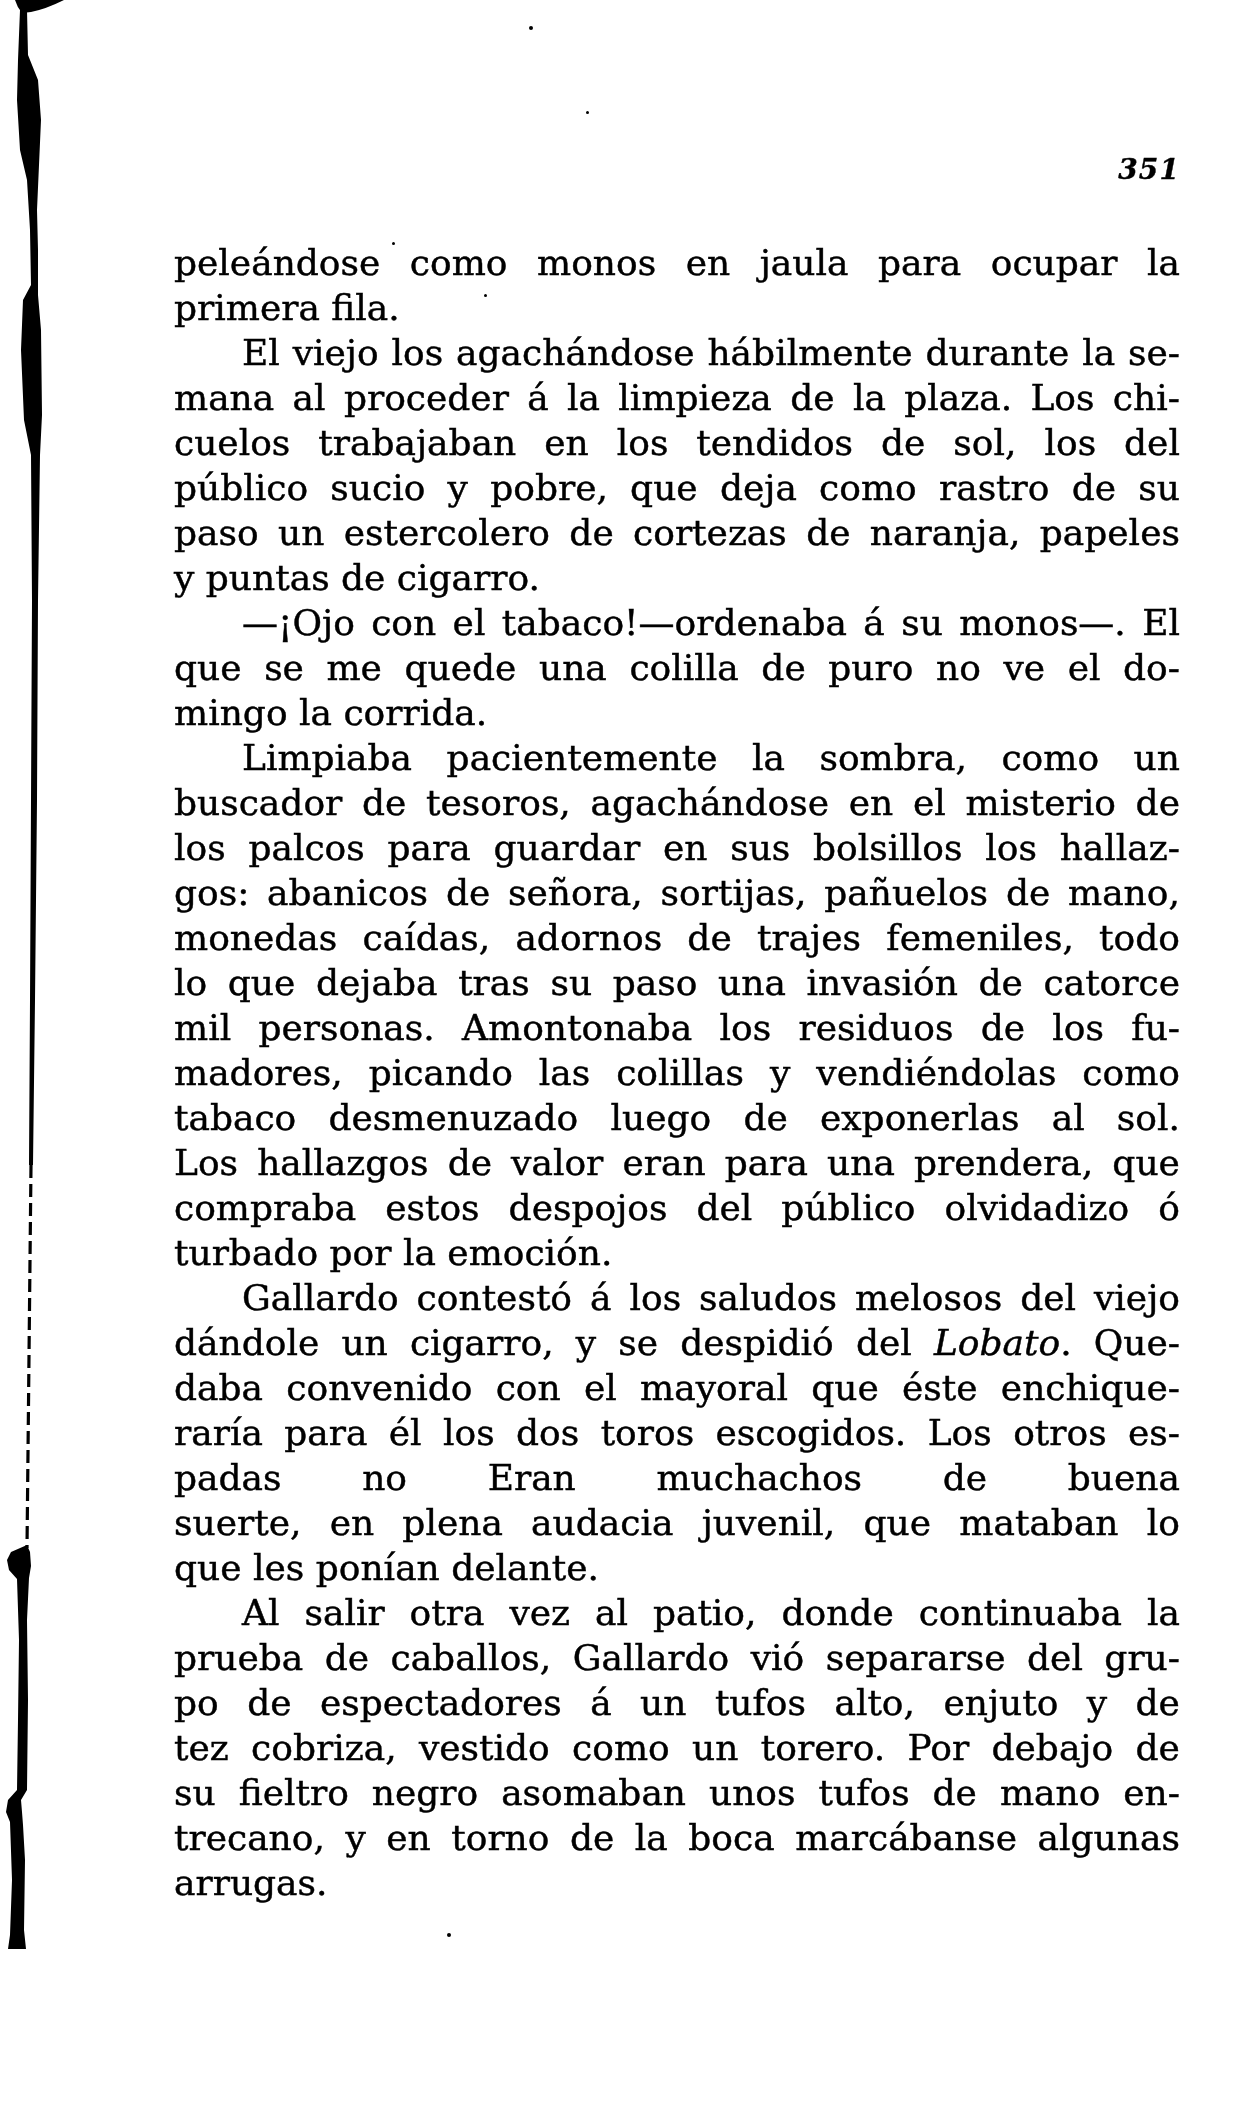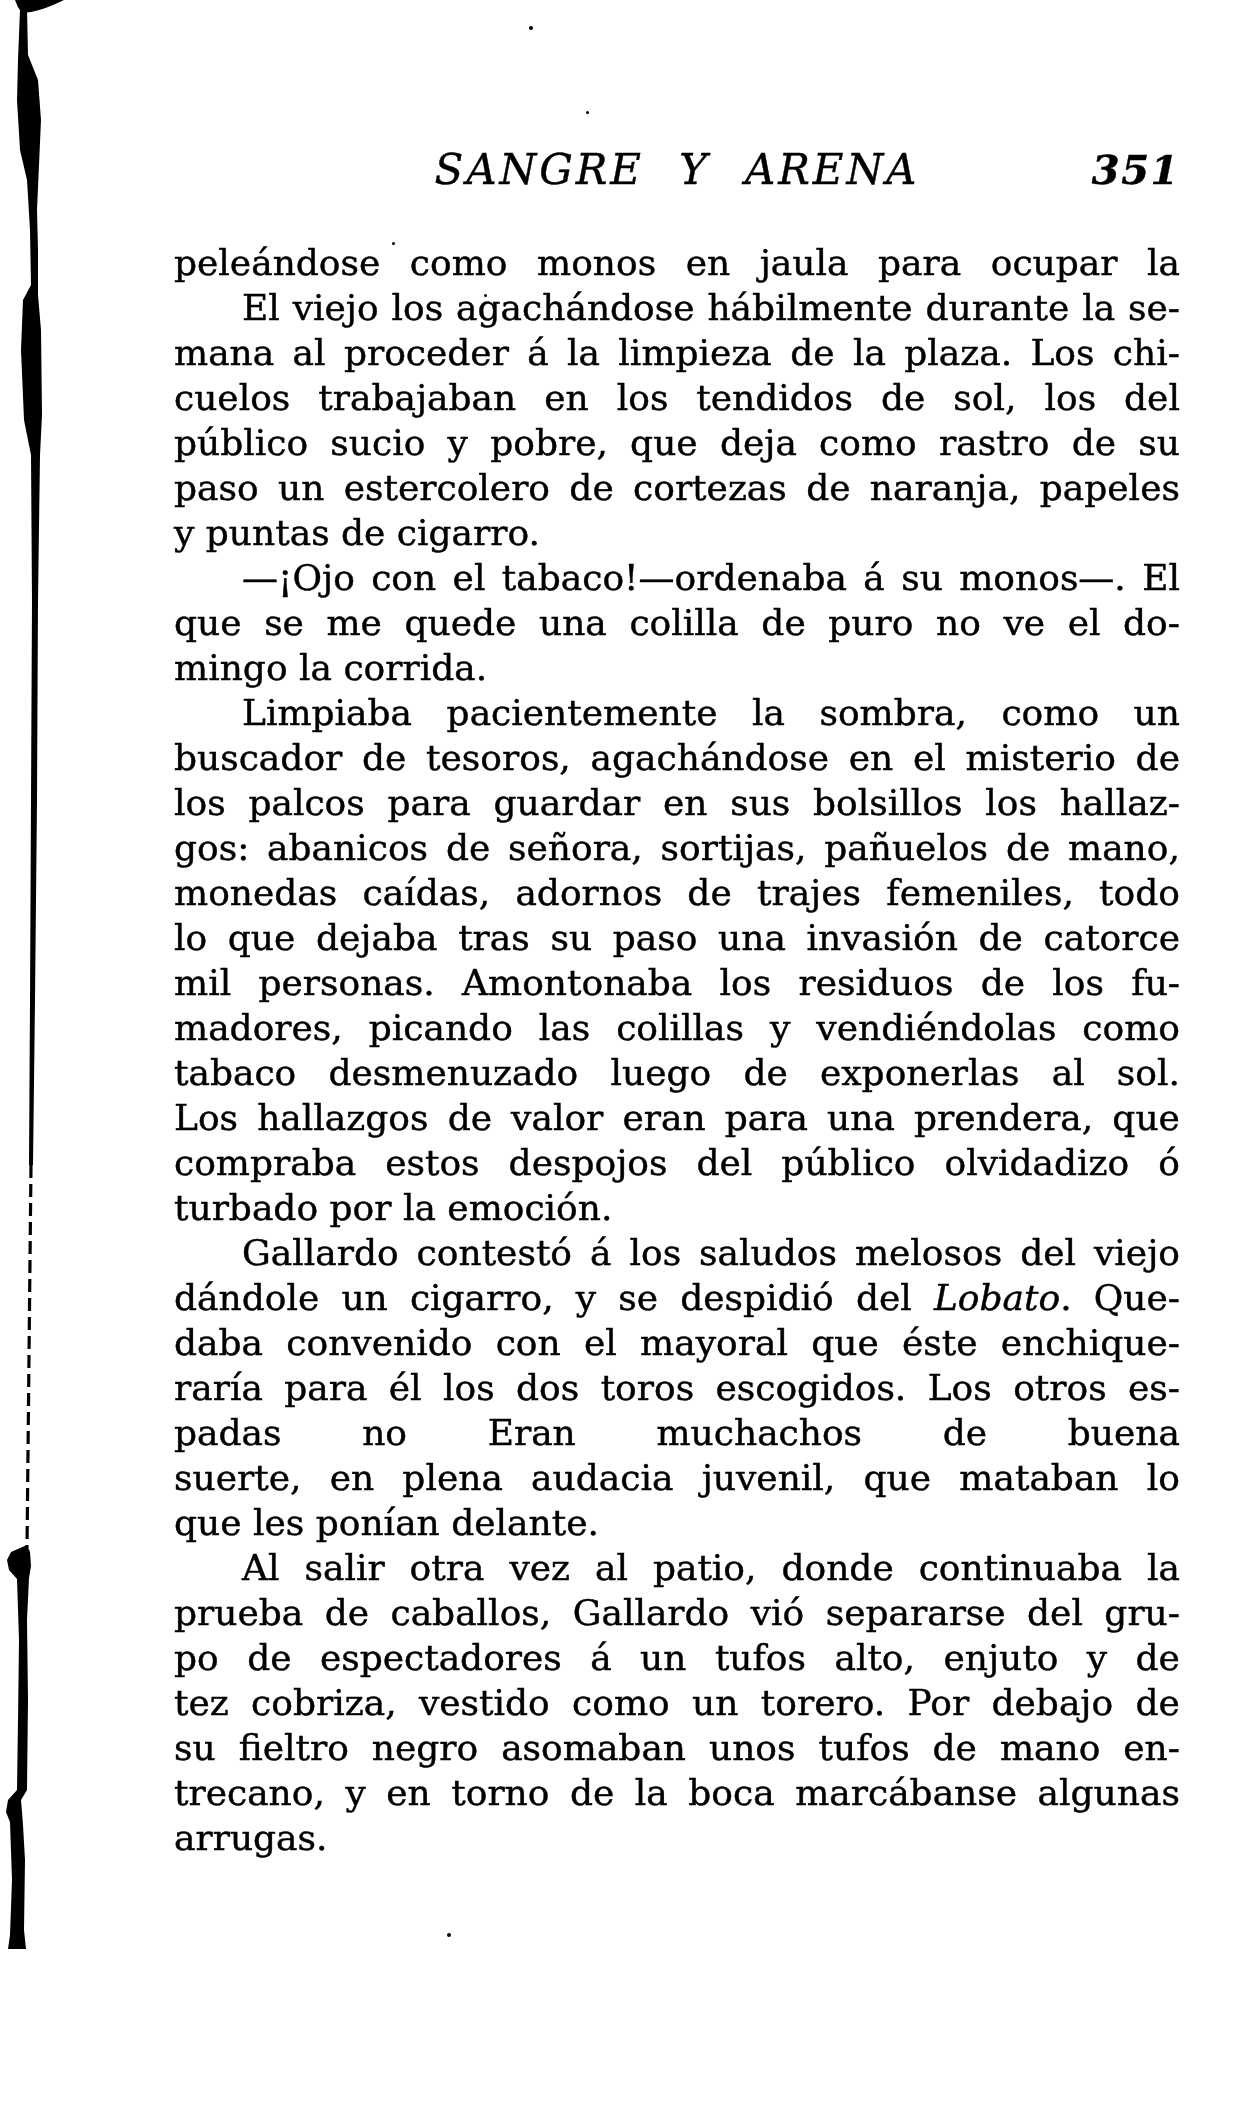--- a/index.html
+++ b/index.html
@@ -22,21 +22,21 @@
     font-size:42px;
     letter-spacing:0.07em;
     word-spacing:0.45em;
     -webkit-text-stroke:0.4px #000;
   }
   .pagenum{
     position:absolute;
     right:0;top:0;
     font-style:italic;
     font-weight:700;
-    font-size:40px;
+    font-size:28px;
     letter-spacing:0.04em;
   }
   
   .text{
     position:absolute;
     left:174px;top:240px;
     width:1006px;
     font-size:36px;
     -webkit-text-stroke:0.45px #000;
   }
@@ -88,35 +88,35 @@
       L27,1790 L28,1700 L27,1620 L29,1578 L31,1566 L30,1552 Z"></path>
   </svg>
 
   <div class="speck" style="left:529px;top:26px;width:4px;height:4px;"></div>
   <div class="speck" style="left:586px;top:111px;width:3px;height:3px;"></div>
   <div class="speck" style="left:392px;top:242px;width:3px;height:3px;"></div>
   <div class="speck" style="left:484px;top:294px;width:3px;height:3px;"></div>
   <div class="speck" style="left:447px;top:1933px;width:4px;height:4px;"></div>
 
   <div class="runhead">
-    <span>SANGRE Y ARENA</span>
     <span class="pagenum">351</span>
   </div>
 
   <div class="text">
       <div class="line just">
         <span>peleándose</span>
         <span>como</span>
         <span>monos</span>
         <span>en</span>
         <span>jaula</span>
         <span>para</span>
         <span>ocupar</span>
         <span>la</span>
       </div>
+      <div class="line">primera fila.</div>
       <div class="line indent just">
         <span>El</span>
         <span>viejo</span>
         <span>los</span>
         <span>agachándose</span>
         <span>hábilmente</span>
         <span>durante</span>
         <span>la</span>
         <span>se-</span>
       </div>

